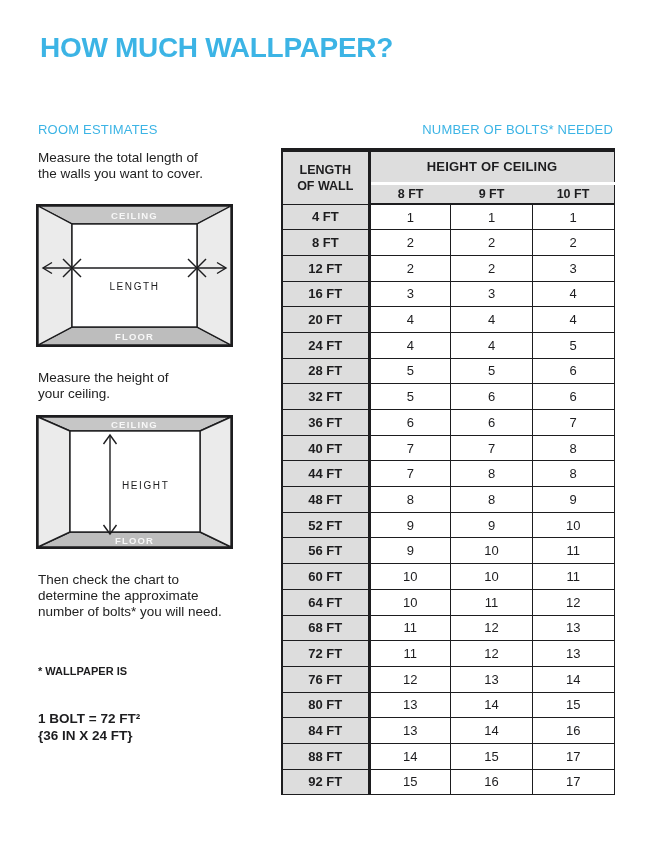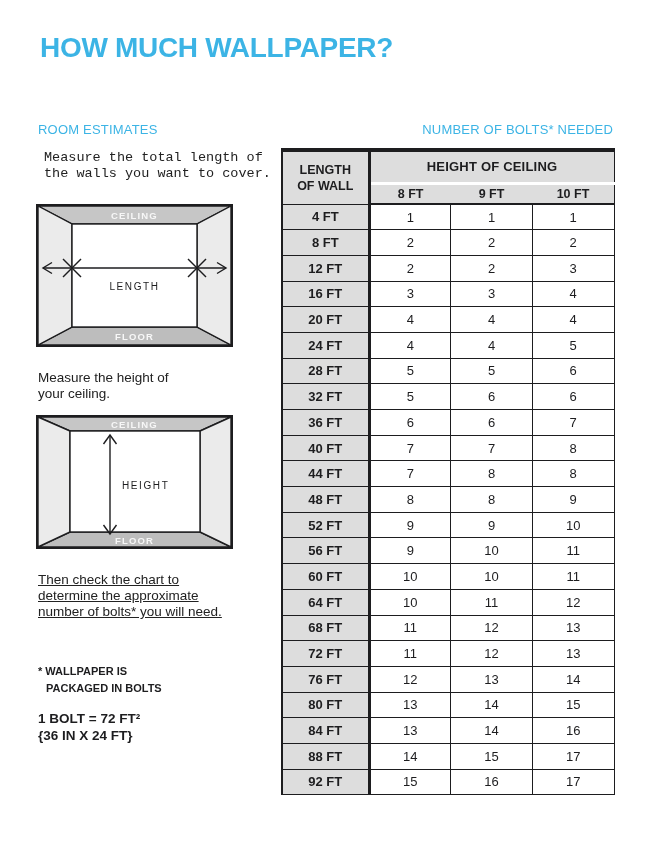--- a/index.html
+++ b/index.html
@@ -22,23 +22,23 @@
     font-size:28px;font-weight:bold;letter-spacing:-0.3px;color:var(--accent);
   }
   .section-heading{
     font-size:13px;font-weight:normal;letter-spacing:0.2px;color:var(--accent);
   }
   .left-heading{left:38px;top:122px;}
   .table-heading{left:281px;top:122px;width:332px;text-align:right;}
   .body-text{
     font-size:13.5px;line-height:16px;white-space:pre-line;color:#222;
   }
-  .step1{left:44px;top:150px;font-family:Liberation Mono, monospace;}
+  .step1{left:38px;top:150px;}
   .step2{left:38px;top:370px;}
-  .step3{left:38px;top:572px;text-decoration:underline;}
+  .step3{left:38px;top:572px;}
   .footnote{left:38px;top:663px;font-size:11px;font-weight:bold;line-height:16.5px;}
   .footnote .indent{padding-left:8px;}
   .boltinfo{left:38px;top:710px;font-size:13.5px;font-weight:bold;line-height:17px;}
   .diagram1{left:36px;top:204px;}
   .diagram2{left:36px;top:415px;}
   svg text{font-family:"Liberation Sans",sans-serif;}
   .room-band-label{font-size:9.5px;font-weight:bold;letter-spacing:1.2px;fill:#F7F7F7;}
   .room-measure-label{font-size:10px;letter-spacing:1.6px;fill:var(--ink);}
 
   .bolt-table-wrap{left:281px;top:148px;width:332px;}
@@ -127,21 +127,20 @@
   </g>
   <text x="86" y="74" class="room-measure-label">HEIGHT</text>
 </svg>
 
 <p class="abs body-text step3">Then check the chart to
 determine the approximate
 number of bolts* you will need.</p>
 
 <div class="abs footnote">
   <div>* WALLPAPER IS</div>
-  <div class="indent">PACKAGED IN BOLTS</div>
 </div>
 
 <div class="abs boltinfo">
   <div>1 BOLT = 72 FT²</div>
   <div>{36 IN X 24 FT}</div>
 </div>
 
 <div class="abs bolt-table-wrap">
   <table class="bolt-table">
     <colgroup>

